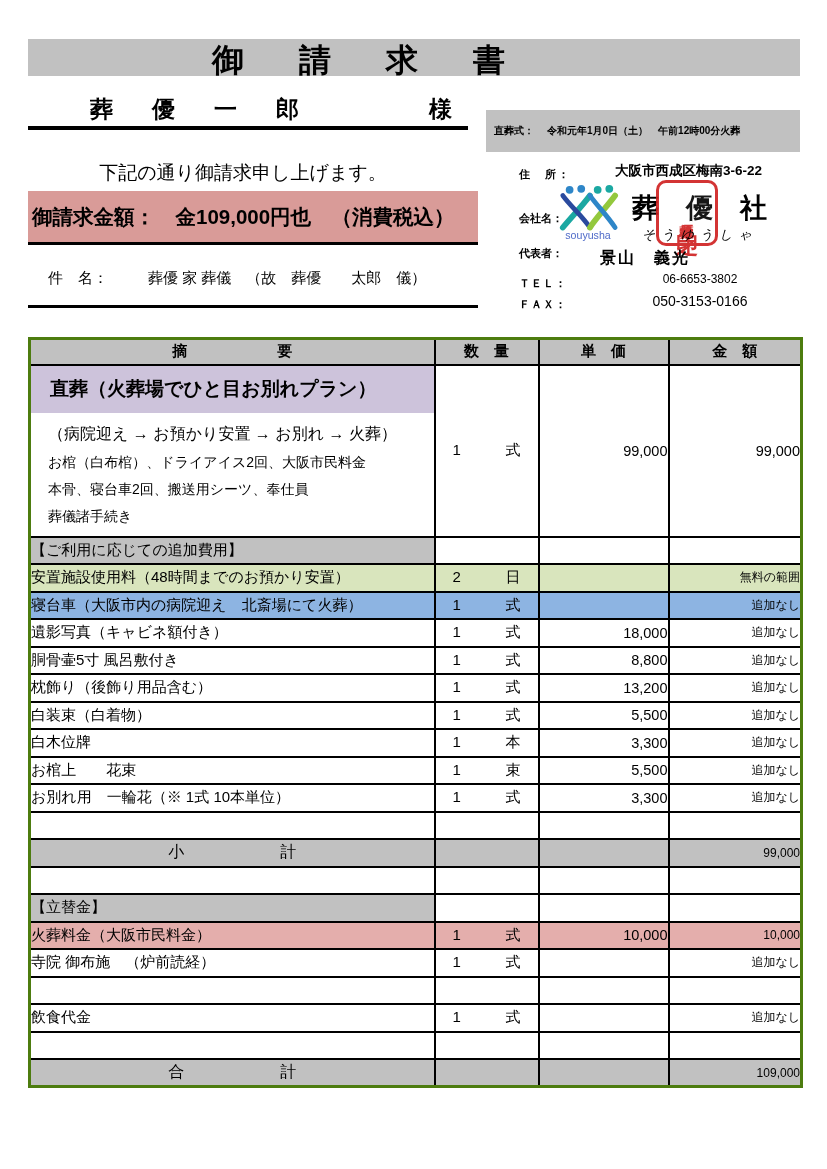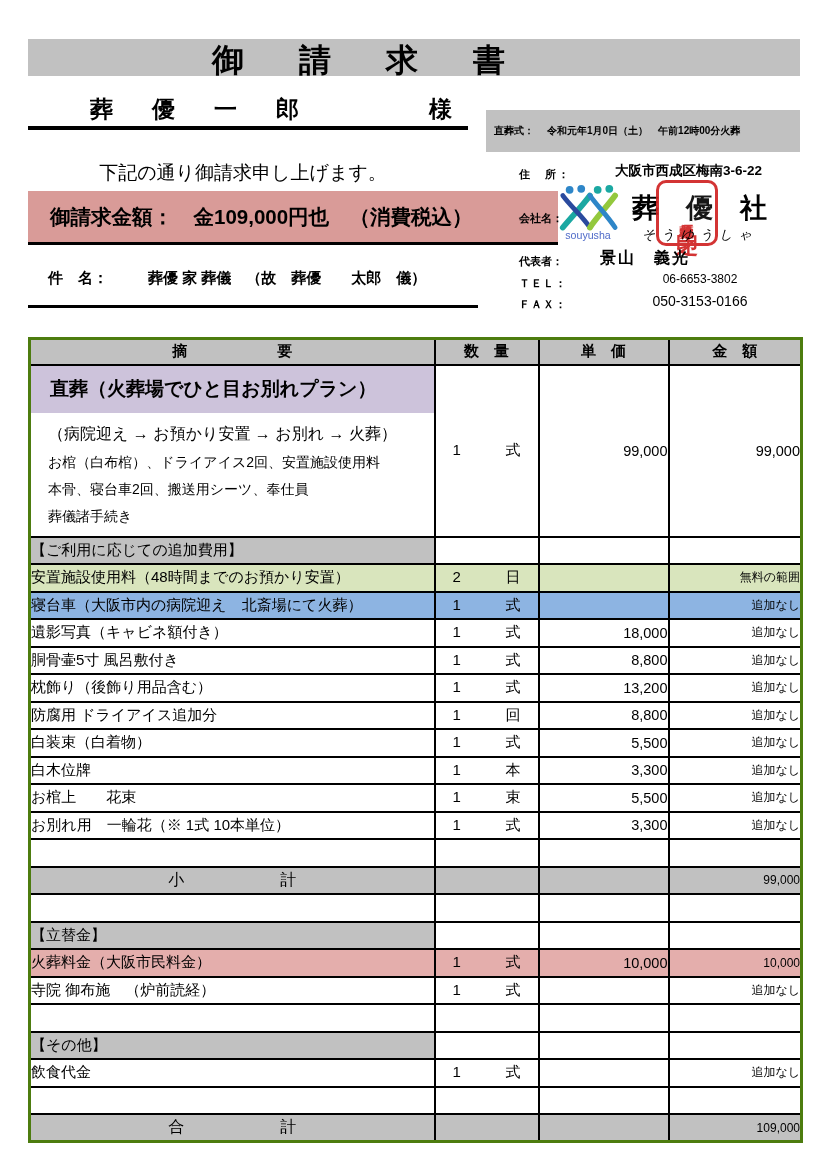--- a/index.html
+++ b/index.html
@@ -27,37 +27,37 @@
   .customer-row .cust-honor{margin-left:auto;margin-right:16px;}
   .date-box{
     position:absolute;left:486px;top:110px;width:314px;height:42px;
     background:var(--gray);display:flex;align-items:center;
     font-size:10px;font-weight:bold;white-space:nowrap;
   }
   .date-box .dlabel{margin-left:8px;}
   .date-box .dvalue{margin-left:13px;}
   .greeting{position:absolute;left:28px;top:160px;width:430px;text-align:center;font-size:19px;}
   .amount-banner{
-    position:absolute;left:28px;top:191px;width:530px;height:54px;
+    position:absolute;left:28px;top:191px;width:450px;height:54px;
     background:var(--pink-banner);border-bottom:3px solid #000;
     display:flex;align-items:center;font-size:20.5px;font-weight:bold;
-    padding-left:22px;white-space:nowrap;
+    padding-left:4px;white-space:nowrap;
   }
   .case-row{
     position:absolute;left:28px;top:252px;width:450px;height:56px;
     border-bottom:3px solid #000;display:flex;align-items:center;
-    font-size:15px;font-weight:bold;white-space:nowrap;
+    font-size:15px;font-weight:normal;white-space:nowrap;
   }
   .case-row .clabel{padding-left:20px;}
   .case-row .cvalue{margin-left:40px;}
   
   .lbl{position:absolute;left:489px;font-size:11px;font-weight:bold;white-space:nowrap;margin-left:30px;}
   .lbl-address{top:167px;letter-spacing:2px;}
   .lbl-company{top:211px;}
-  .lbl-rep{top:254px;text-align:center;}
+  .lbl-rep{top:246px;text-align:center;}
   .lbl-tel{top:276px;letter-spacing:1px;}
   .lbl-fax{top:297px;letter-spacing:1px;}
   .v-address{position:absolute;left:615px;top:162px;font-size:13.5px;font-weight:bold;white-space:nowrap;}
   .company-name{position:absolute;left:632px;top:190px;font-size:27px;font-weight:bold;letter-spacing:27px;white-space:nowrap;}
   .company-kana{position:absolute;left:600px;top:226px;width:200px;text-align:center;font-size:13px;letter-spacing:6px;white-space:nowrap;font-style:italic;}
   .v-rep{position:absolute;left:600px;top:248px;width:200px;font-size:16px;font-weight:bold;letter-spacing:2px;}
   .v-tel{position:absolute;left:600px;top:272px;width:200px;text-align:center;font-size:12px;}
   .v-fax{position:absolute;left:600px;top:293px;width:200px;text-align:center;font-size:14px;}
   .logo{position:absolute;left:538px;top:183px;width:100px;height:60px;}
   .seal{
@@ -166,21 +166,21 @@
         <th>数　量</th>
         <th>単　価</th>
         <th>金　額</th>
       </tr>
     </thead>
     <tbody>
       <tr class="plan-row">
         <td class="plan-desc">
           <div class="plan-title">直葬（火葬場でひと目お別れプラン）</div>
           <div class="plan-line1">（病院迎え → お預かり安置 → お別れ → 火葬）</div>
-          <div class="plan-line">お棺（白布棺）、ドライアイス2回、安置施設使用料</div>
+          <div class="plan-line">お棺（白布棺）、ドライアイス2回、大阪市民料金</div>
           <div class="plan-line">本骨、寝台車2回、搬送用シーツ、奉仕員</div>
           <div class="plan-line">葬儀諸手続き</div>
         </td>
         <td>
           <div class="qty-wrap">
             <span>1</span>
             <span>式</span>
           </div>
         </td>
         <td class="plan-price">99,000</td>
@@ -243,31 +243,20 @@
           <td class="c-qty">
             <div class="qty-wrap">
               <span>1</span>
               <span>式</span>
             </div>
           </td>
           <td class="c-price">13,200</td>
           <td class="c-amount">追加なし</td>
         </tr>
         <tr class="row-normal">
-          <td class="c-desc">防腐用 ドライアイス追加分</td>
-          <td class="c-qty">
-            <div class="qty-wrap">
-              <span>1</span>
-              <span>回</span>
-            </div>
-          </td>
-          <td class="c-price">8,800</td>
-          <td class="c-amount">追加なし</td>
-        </tr>
-        <tr class="row-normal">
           <td class="c-desc">白装束（白着物）</td>
           <td class="c-qty">
             <div class="qty-wrap">
               <span>1</span>
               <span>式</span>
             </div>
           </td>
           <td class="c-price">5,500</td>
           <td class="c-amount">追加なし</td>
         </tr>
@@ -349,26 +338,20 @@
           </td>
           <td class="c-price"></td>
           <td class="c-amount">追加なし</td>
         </tr>
         <tr class="row-blank">
           <td class="c-desc"></td>
           <td class="c-qty"></td>
           <td class="c-price"></td>
           <td class="c-amount"></td>
         </tr>
-        <tr class="row-section">
-          <td class="c-desc">【その他】</td>
-          <td class="c-qty"></td>
-          <td class="c-price"></td>
-          <td class="c-amount"></td>
-        </tr>
         <tr class="row-normal">
           <td class="c-desc">飲食代金</td>
           <td class="c-qty">
             <div class="qty-wrap">
               <span>1</span>
               <span>式</span>
             </div>
           </td>
           <td class="c-price"></td>
           <td class="c-amount">追加なし</td>

